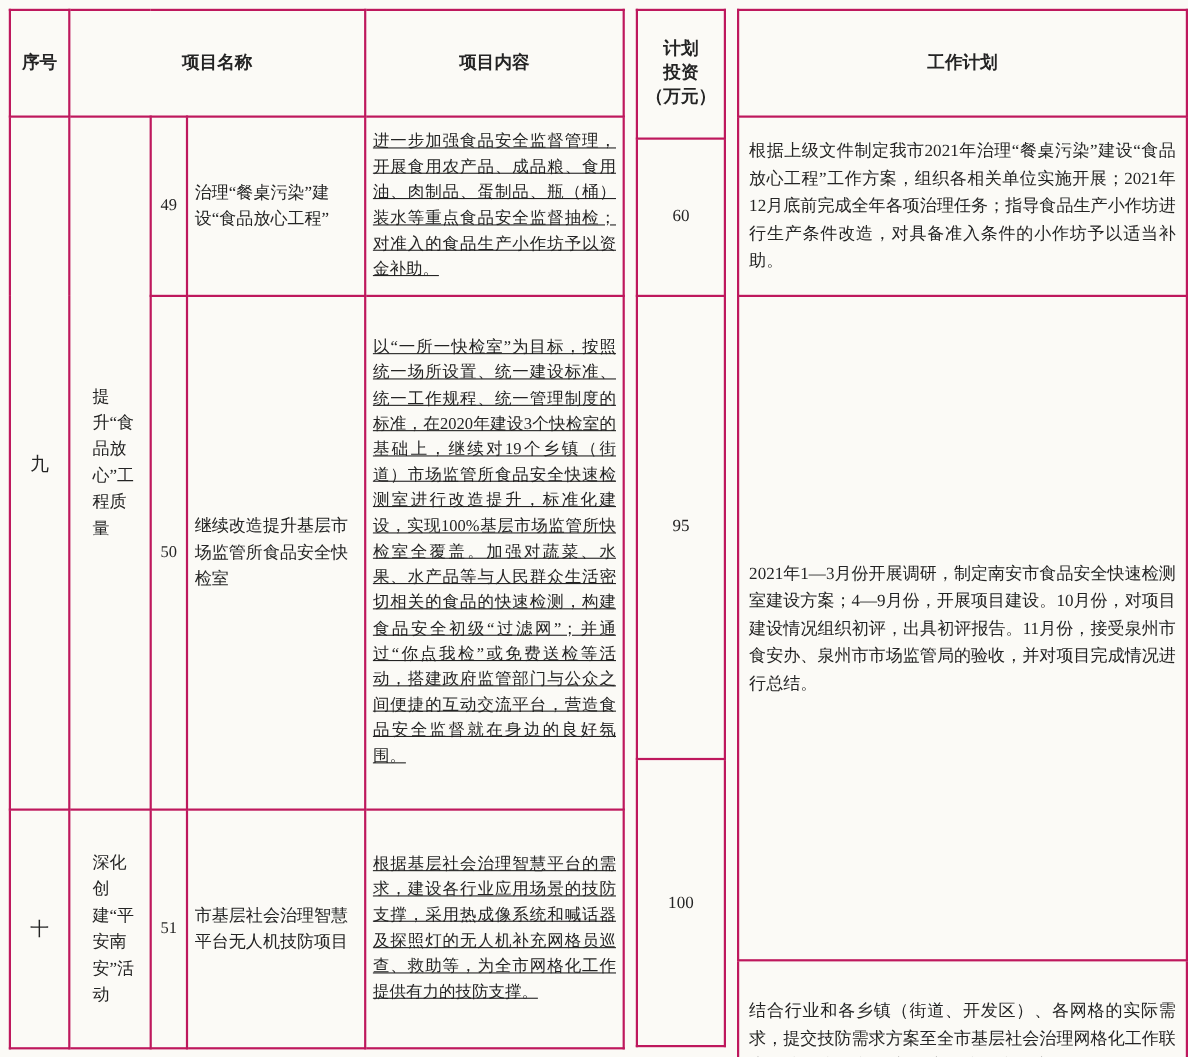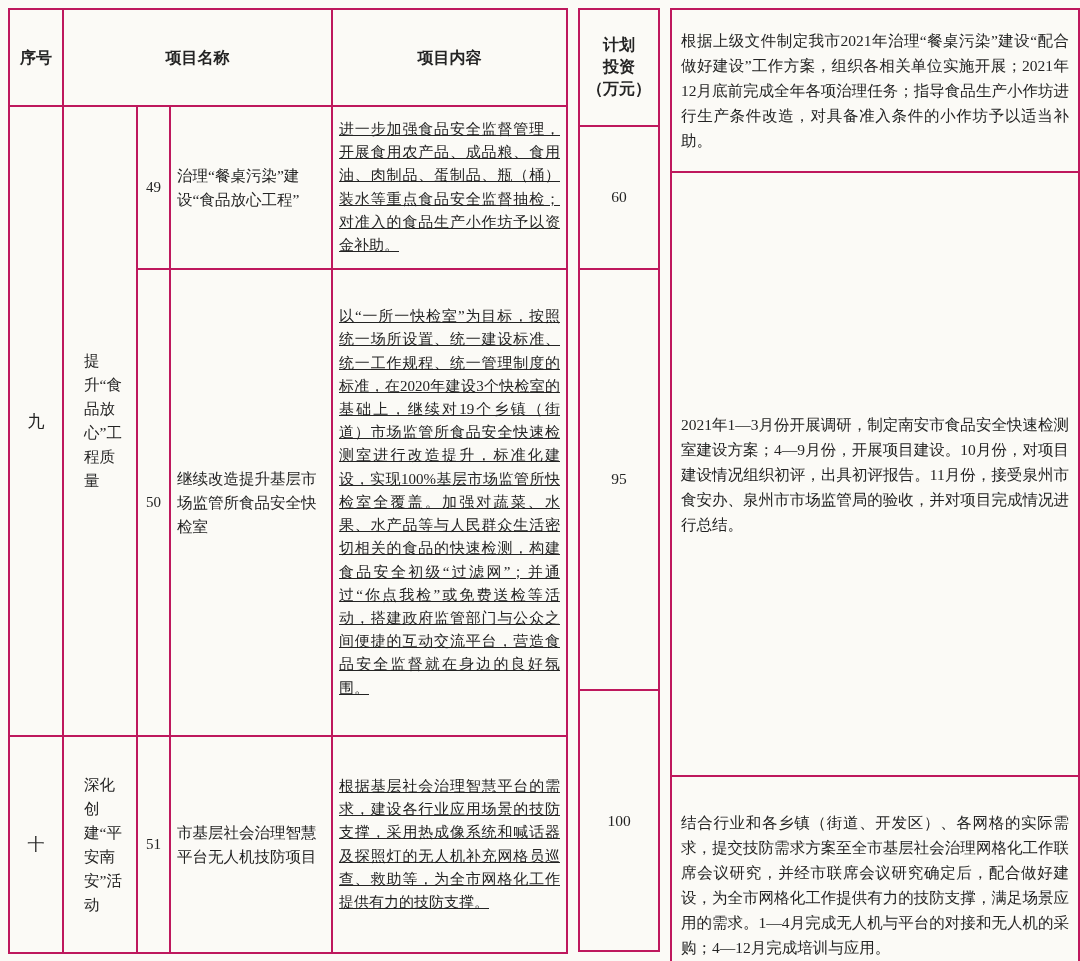--- a/index.html
+++ b/index.html
@@ -138,22 +138,25 @@
       <td class="invest-cell">100</td>
     </tr>
   </tbody>
     </table>
 
   <table style="width:408px">
     <colgroup>
       <col style="width:408px">
     </colgroup>
     <tbody>
+        <tr style="height:97px">
+      <td class="hdr">工作计划</td>
+    </tr>
     <tr style="height:163px">
-      <td class="plan-cell">根据上级文件制定我市2021年治理“餐桌污染”建设“配合做好建设”工作方案，组织各相关单位实施开展；2021年12月底前完成全年各项治理任务；指导食品生产小作坊进行生产条件改造，对具备准入条件的小作坊予以适当补助。</td>
+      <td class="plan-cell">根据上级文件制定我市2021年治理“餐桌污染”建设“食品放心工程”工作方案，组织各相关单位实施开展；2021年12月底前完成全年各项治理任务；指导食品生产小作坊进行生产条件改造，对具备准入条件的小作坊予以适当补助。</td>
     </tr>
     <tr style="height:604px">
       <td class="plan-cell">2021年1—3月份开展调研，制定南安市食品安全快速检测室建设方案；4—9月份，开展项目建设。10月份，对项目建设情况组织初评，出具初评报告。11月份，接受泉州市食安办、泉州市市场监管局的验收，并对项目完成情况进行总结。</td>
     </tr>
     <tr style="height:217px">
       <td class="plan-cell">结合行业和各乡镇（街道、开发区）、各网格的实际需求，提交技防需求方案至全市基层社会治理网格化工作联席会议研究，并经市联席会议研究确定后，配合做好建设，为全市网格化工作提供有力的技防支撑，满足场景应用的需求。1—4月完成无人机与平台的对接和无人机的采购；4—12月完成培训与应用。</td>
     </tr>
   </tbody>
     </table>
 

